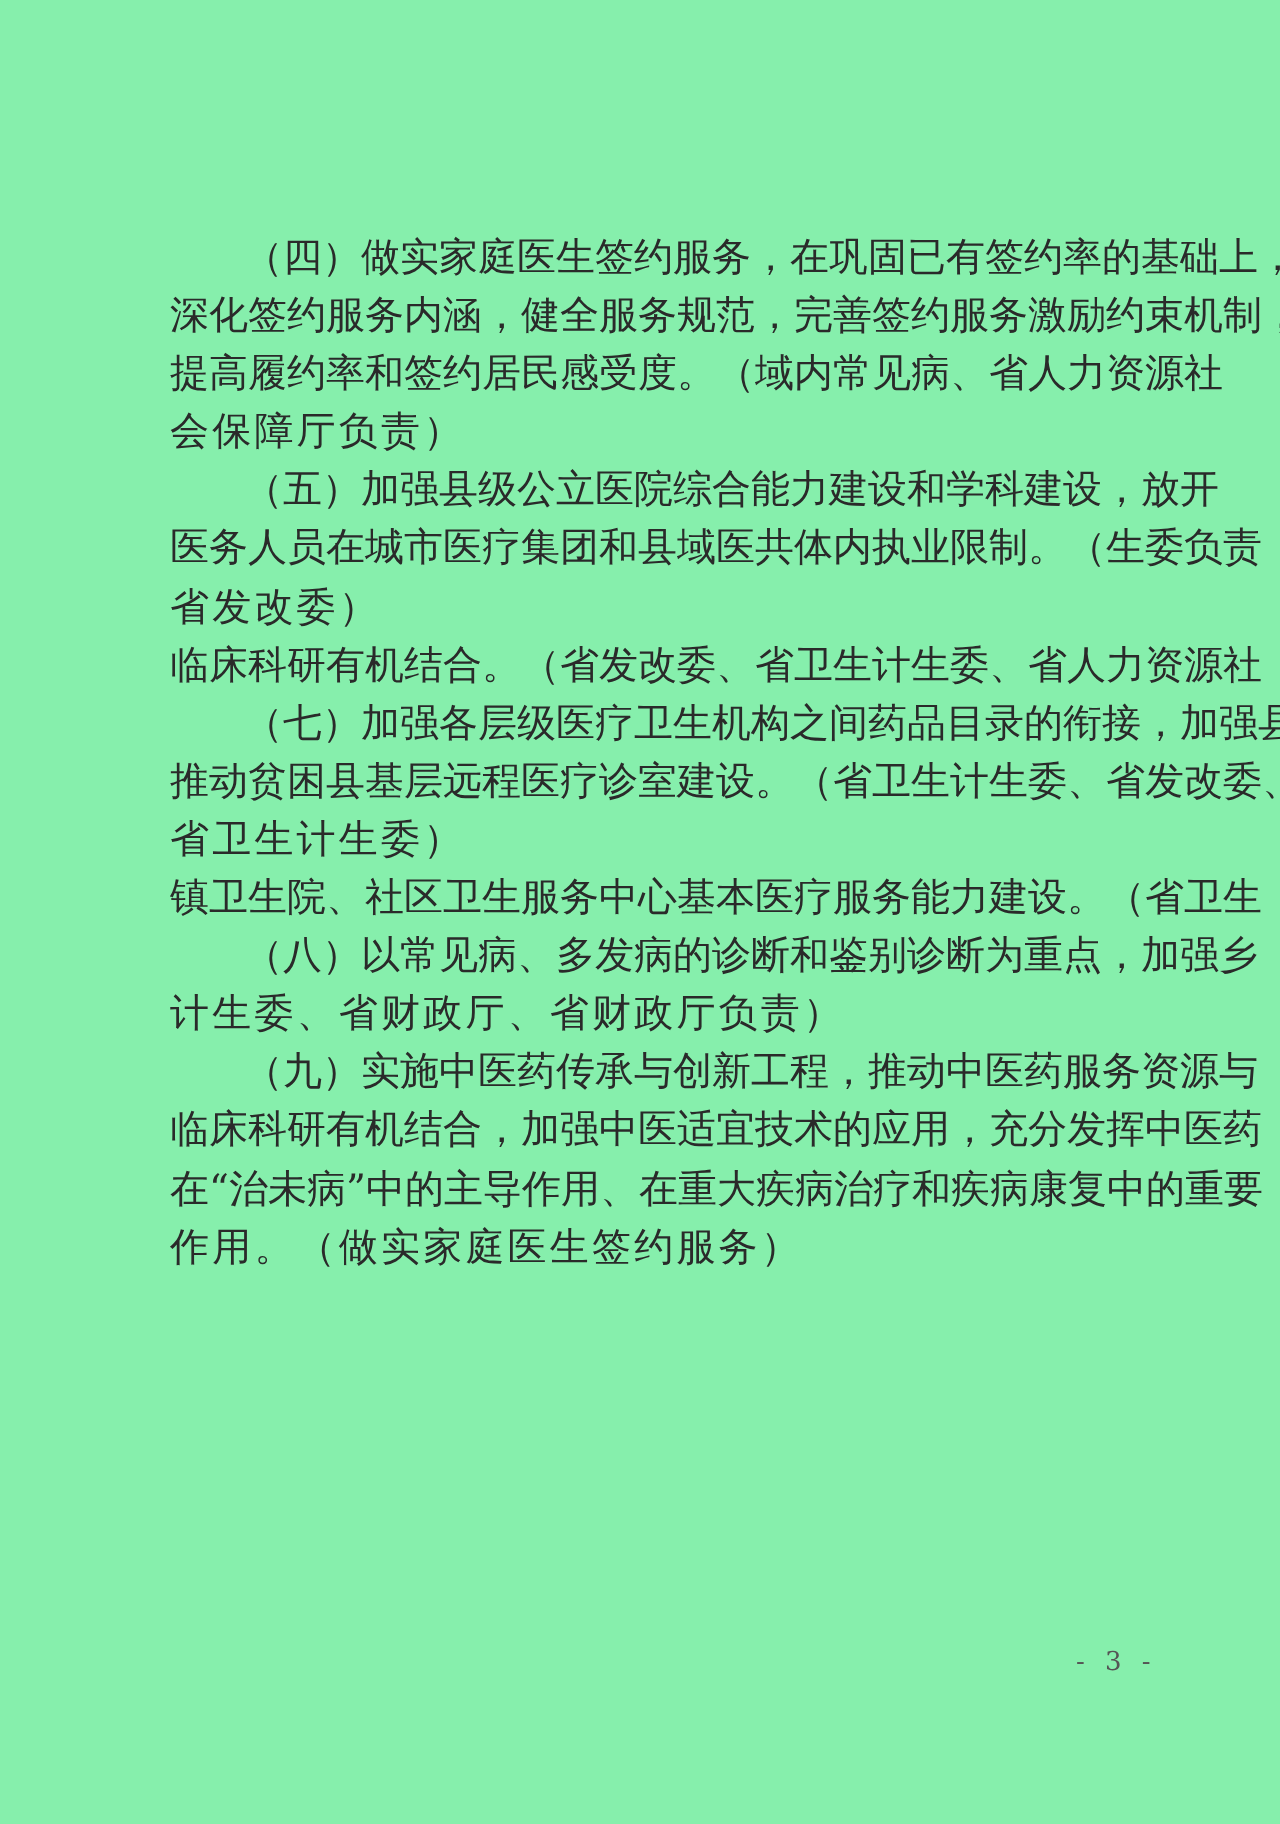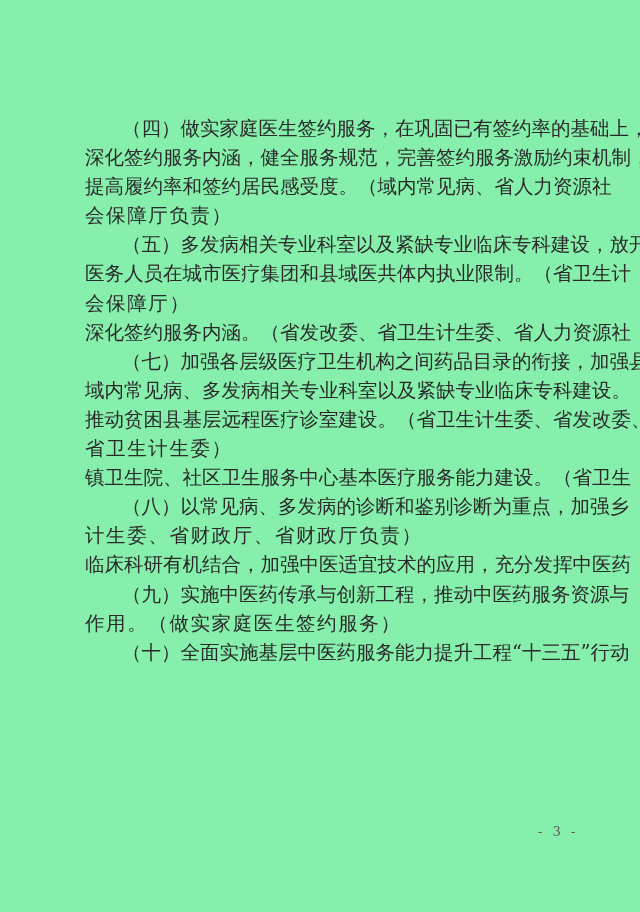--- a/index.html
+++ b/index.html
@@ -62,48 +62,45 @@
   <div class="body-text">
 
     <div>
       <div class="line indent">（四）做实家庭医生签约服务，在巩固已有签约率的基础上，</div>
       <div class="line">深化签约服务内涵，健全服务规范，完善签约服务激励约束机制，</div>
       <div class="line">提高履约率和签约居民感受度。（域内常见病、省人力资源社</div>
       <div class="line last">会保障厅负责）</div>
     </div>
 
     <div>
-      <div class="line indent">（五）多发病相关专业科室以及紧缺专业临床专科建设，放开</div>
-      <div class="line">医务人员在城市医疗集团和县域医共体内执业限制。（省卫生计</div>
-      <div class="line last">会保障厅）</div>
+      <div class="line indent">（五）加强县级公立医院综合能力建设和学科建设，放开</div>
+      <div class="line">医务人员在城市医疗集团和县域医共体内执业限制。（生委负责</div>
+      <div class="line last">省发改委）</div>
     </div>
 
     <div>
-      <div class="line">深化签约服务内涵。（省发改委、省卫生计生委、省人力资源社</div>
+      <div class="line">临床科研有机结合。（省发改委、省卫生计生委、省人力资源社</div>
     </div>
 
     <div>
       <div class="line indent">（七）加强各层级医疗卫生机构之间药品目录的衔接，加强县</div>
-      <div class="line">域内常见病、多发病相关专业科室以及紧缺专业临床专科建设。</div>
       <div class="line">推动贫困县基层远程医疗诊室建设。（省卫生计生委、省发改委、</div>
       <div class="line last">省卫生计生委）</div>
     </div>
 
     <div>
       <div class="line">镇卫生院、社区卫生服务中心基本医疗服务能力建设。（省卫生</div>
       <div class="line indent">（八）以常见病、多发病的诊断和鉴别诊断为重点，加强乡</div>
       <div class="line last">计生委、省财政厅、省财政厅负责）</div>
     </div>
 
     <div>
+      <div class="line indent">（九）实施中医药传承与创新工程，推动中医药服务资源与</div>
       <div class="line">临床科研有机结合，加强中医适宜技术的应用，充分发挥中医药</div>
-      <div class="line indent">（九）实施中医药传承与创新工程，推动中医药服务资源与</div>
+      <div class="line">在“治未病”中的主导作用、在重大疾病治疗和疾病康复中的重要</div>
       <div class="line last">作用。（做实家庭医生签约服务）</div>
     </div>
 
-    <div>
-      <div class="line indent">（十）全面实施基层中医药服务能力提升工程“十三五”行动</div>
-    </div>
 
   </div>
 
   <div class="page-number">- 3 -</div>
 </div>
 
 </body></html>

